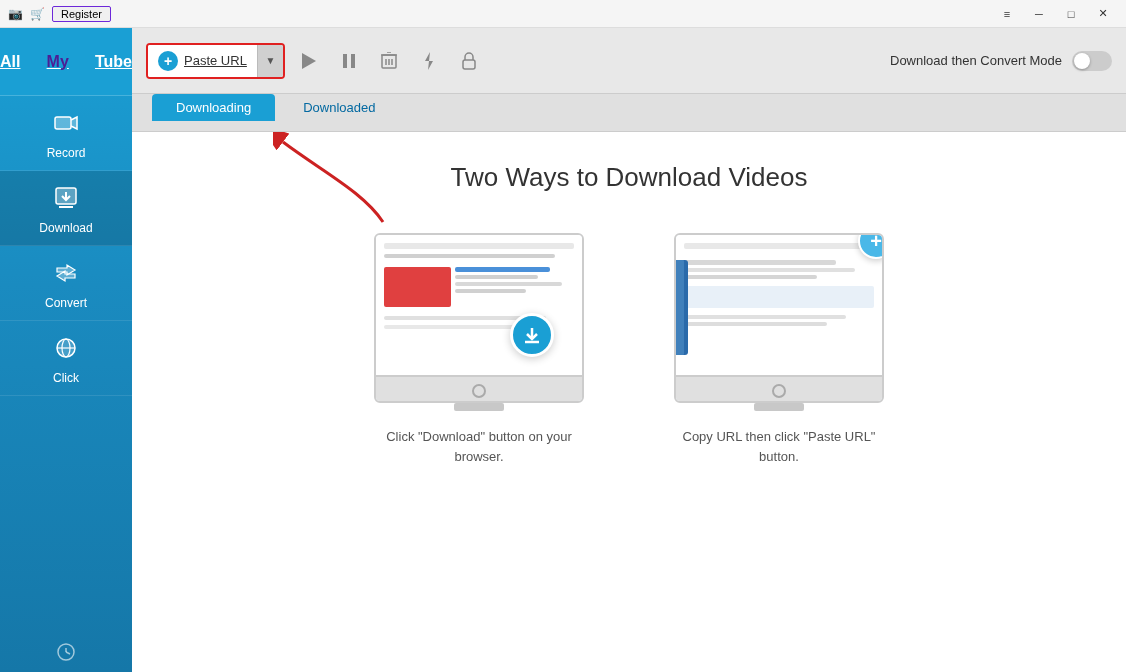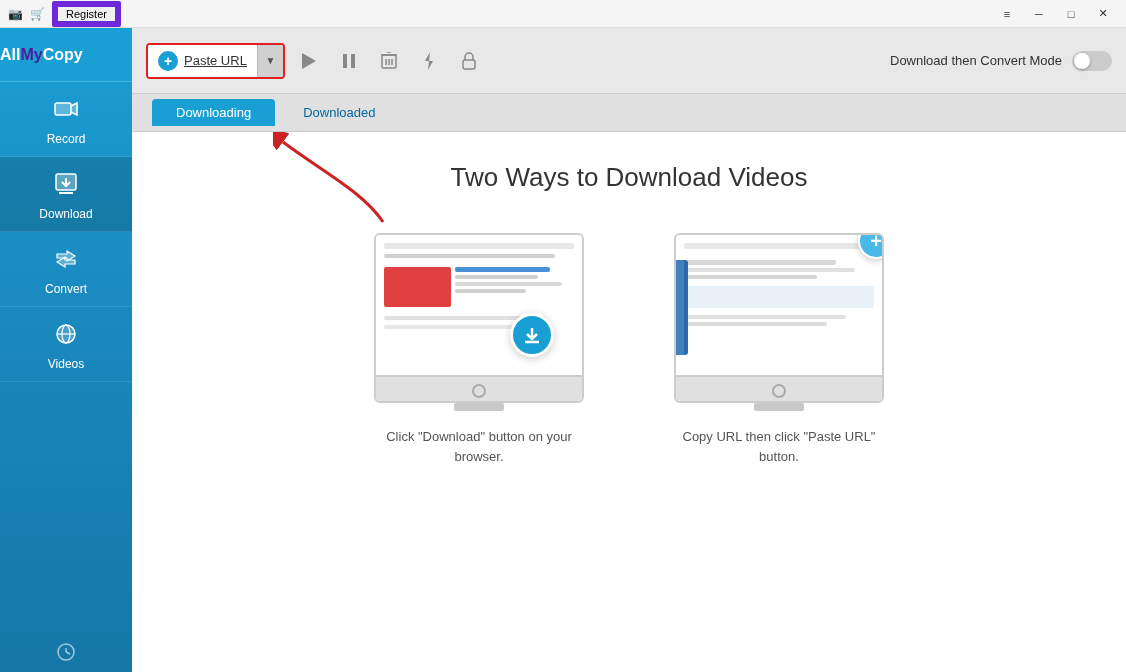--- a/index.html
+++ b/index.html
@@ -28,29 +28,30 @@
       width: 132px;
       background: linear-gradient(180deg, #1a9fd4 0%, #1a8bc0 40%, #1577a8 100%);
       display: flex;
       flex-direction: column;
       align-items: center;
       padding-top: 0;
       flex-shrink: 0;
     }
     .sidebar-logo {
       width: 100%;
-      height: 54px;
+      height: 68px;
       background: #1a9fd4;
       display: flex;
       align-items: center;
-      justify-content: flex-start;
+      justify-content: space-between;
       font-size: 18px;
       font-weight: bold;
       color: white;
       border-bottom: 1px solid rgba(255,255,255,0.2);
+      text-decoration: underline;
     }
     .sidebar-logo span { color: #ff0; }
     .sidebar-item {
       width: 100%;
       display: flex;
       flex-direction: column;
       align-items: center;
       padding: 14px 0 10px;
       cursor: pointer;
       color: white;
@@ -165,21 +166,21 @@
       left: 2px;
       transition: left 0.2s;
       box-shadow: 0 1px 3px rgba(0,0,0,0.3);
     }
 
     
     .tab-bar {
       height: 38px;
       background: #e0e0e0;
       display: flex;
-      align-items: center;
+      align-items: flex-start;
       padding: 0 20px;
       gap: 4px;
       border-bottom: 1px solid #ccc;
     }
     .tab {
       padding: 6px 24px;
       font-size: 13px;
       cursor: pointer;
       border-radius: 4px 4px 0 0;
       color: #0369a1;
@@ -301,37 +302,37 @@
       line-height: 1.5;
     }
   </style>
 </head>
 <body>
 
 <div class="titlebar">
   <div class="titlebar-icons">
     <div class="titlebar-icon">📷</div>
     <div class="titlebar-icon">🛒</div>
-    <button style="font-size:11px;padding:1px 8px;background:#f0f0f0;border:6px solid #6d28d9;border-radius:2px;cursor:pointer;">Register</button>
+    <button style="font-size:11px;padding:1px 8px;background:#f0f0f0;border:1px solid #6d28d9;border-radius:2px;cursor:pointer;">Register</button>
   </div>
   <div class="titlebar-controls">
     <div class="titlebar-btn">≡</div>
     <div class="titlebar-btn">─</div>
     <div class="titlebar-btn">□</div>
     <div class="titlebar-btn close">✕</div>
   </div>
 </div>
 
 <div class="app-container">
 
   <div class="sidebar">
     <div class="sidebar-logo">
       <span style="color:#ffffff;font-size:16px;font-weight:bold;">All</span>
         <span style="color:#4c1d95;font-size:16px;font-weight:bold;">My</span>
-        <span style="color:#ffffff;font-size:16px;font-weight:bold;">Copy</span>
+        <span style="color:#ffffff;font-size:16px;font-weight:bold;">Tube</span>
     </div>
     <div class="sidebar-item">
       <div class="sidebar-item-icon">
         <svg width="26" height="26" viewBox="0 0 26 26" fill="none">
           <rect x="2" y="7" width="16" height="12" rx="2" fill="rgba(255,255,255,0.3)" stroke="white" stroke-width="1.5"></rect>
           <polyline points="18,10 24,7 24,19 18,16" fill="rgba(255,255,255,0.3)" stroke="white" stroke-width="1.5"></polyline>
         </svg>
       </div>
       <div class="sidebar-item-label">Record</div>
     </div>
@@ -356,21 +357,21 @@
       <div class="sidebar-item-label">Convert</div>
     </div>
     <div class="sidebar-item">
       <div class="sidebar-item-icon">
         <svg width="26" height="26" viewBox="0 0 26 26" fill="none">
           <circle cx="13" cy="13" r="9" stroke="white" stroke-width="1.5" fill="rgba(255,255,255,0.2)"></circle>
           <ellipse cx="13" cy="13" rx="4" ry="9" stroke="white" stroke-width="1.2" fill="none"></ellipse>
           <line x1="4" y1="13" x2="22" y2="13" stroke="white" stroke-width="1.2"></line>
         </svg>
       </div>
-      <div class="sidebar-item-label">Videos</div>
+      <div class="sidebar-item-label">Click</div>
     </div>
     <div class="sidebar-bottom">
       <svg width="20" height="20" viewBox="0 0 20 20" fill="none">
         <circle cx="10" cy="10" r="8" stroke="rgba(255,255,255,0.6)" stroke-width="1.5"></circle>
         <line x1="10" y1="6" x2="10" y2="10" stroke="rgba(255,255,255,0.6)" stroke-width="1.5"></line>
         <line x1="10" y1="10" x2="14" y2="12" stroke="rgba(255,255,255,0.6)" stroke-width="1.5"></line>
       </svg>
     </div>
   </div>
 

